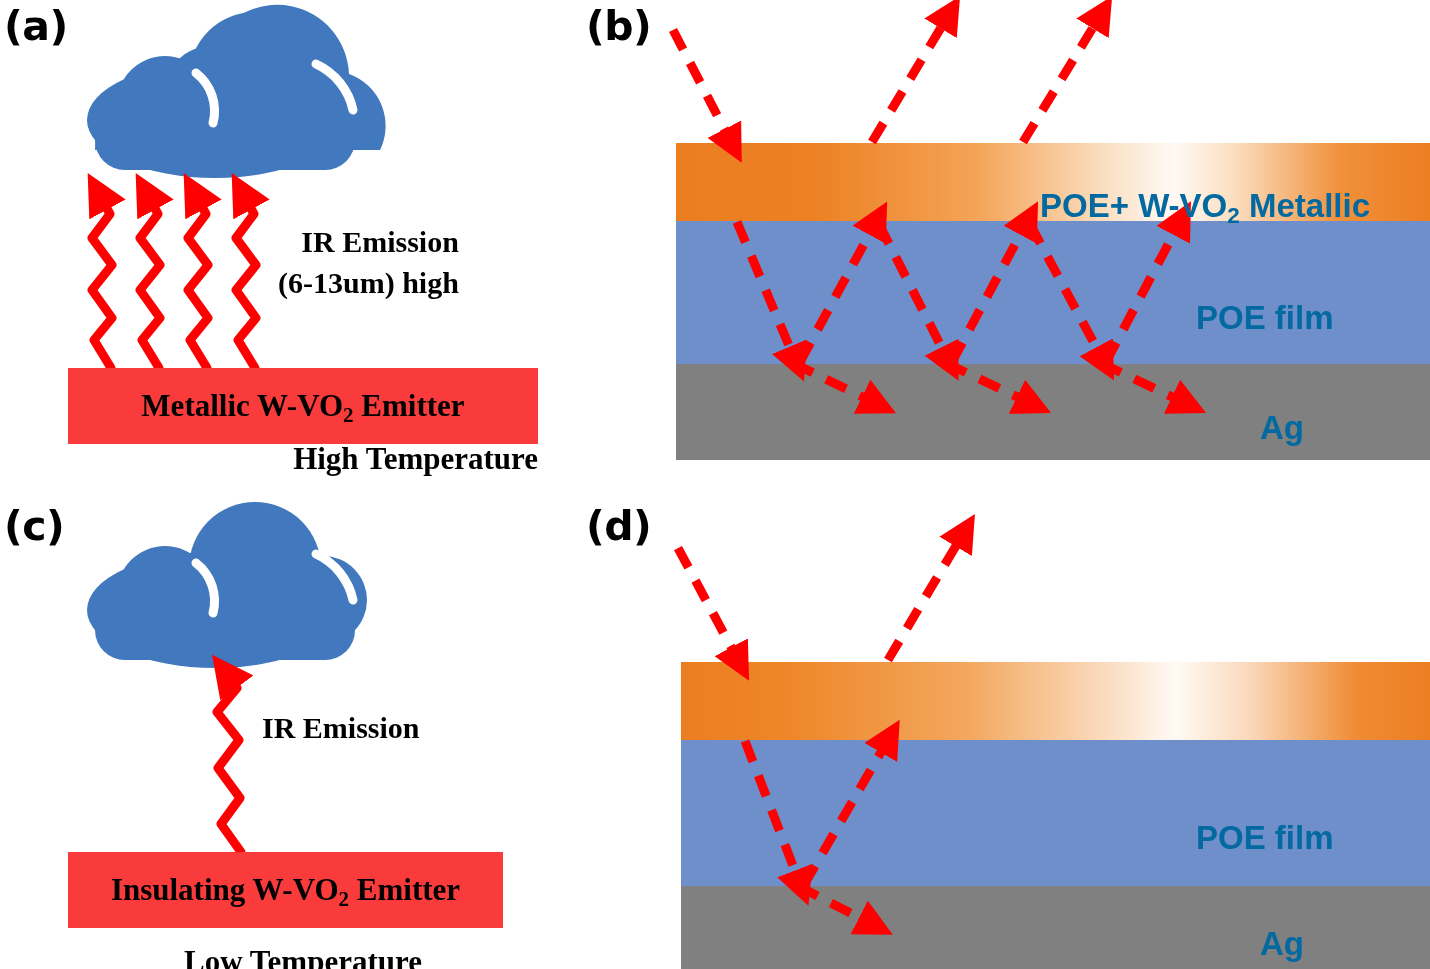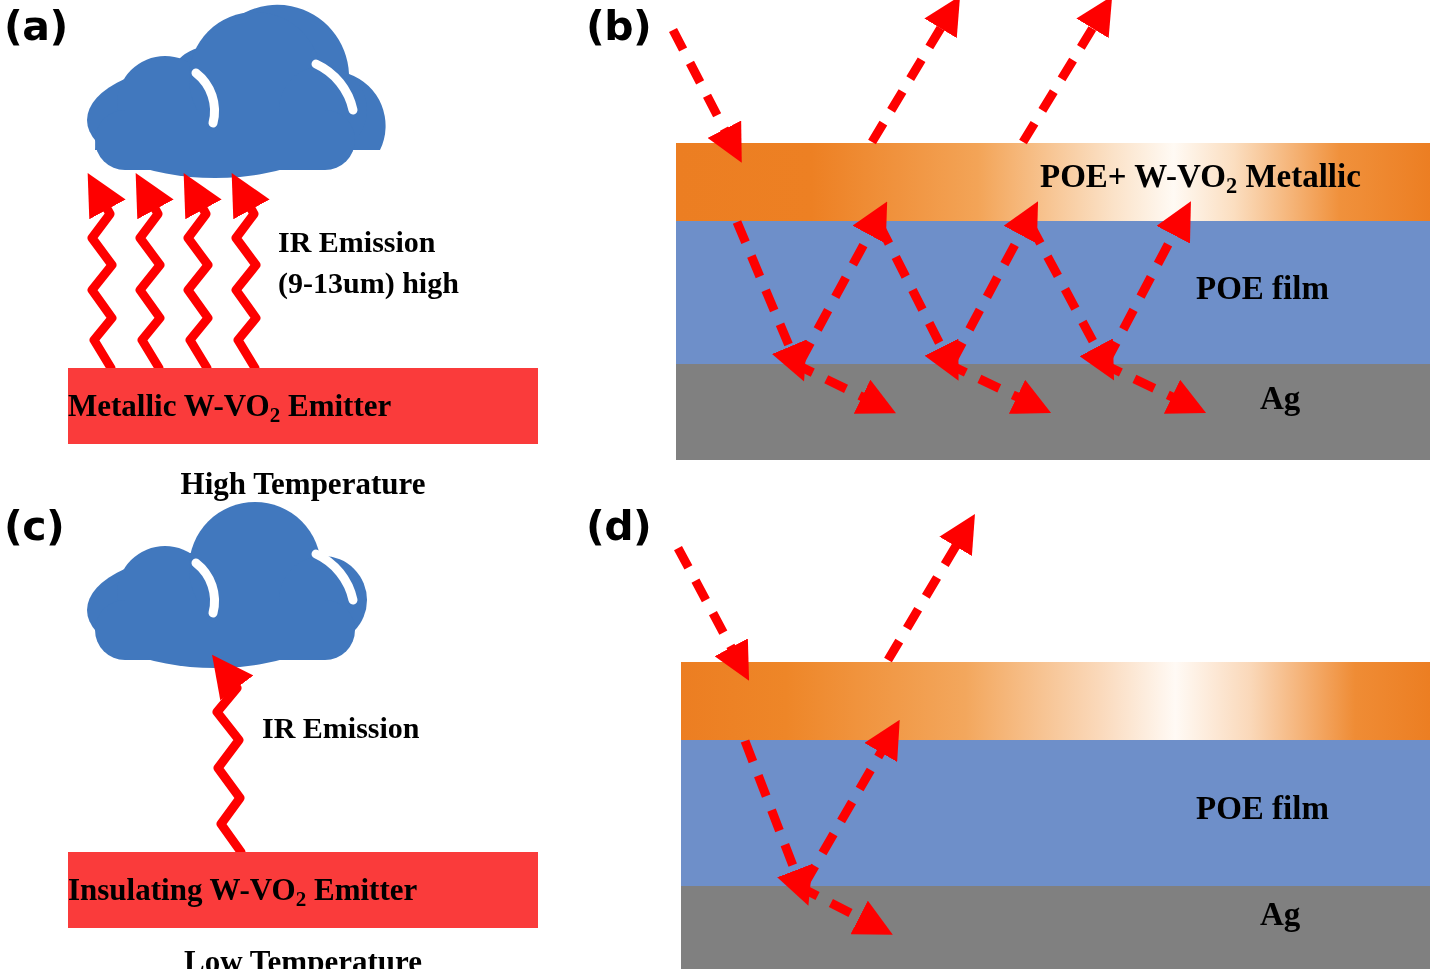--- a/index.html
+++ b/index.html
@@ -29,32 +29,34 @@
   .svg-layer {
     position: absolute;
     left: 0;
     top: 0;
     width: 1430px;
     height: 969px;
     pointer-events: none;
   }
   .stack-label {
     position: absolute;
-    font-family: Liberation Serif, serif;
-    font-weight: bold;
-    color: #000000;
+    font-family: Liberation Sans, sans-serif;
+    font-weight: bold;
+    color: #0369a1;
     white-space: nowrap;
     line-height: 1;
+    margin-top: 29px;
   }
   .emitter-bar {
     position: absolute;
     background: #fb3640;
     background: #fa3b3b;
     display: flex;
     align-items: center;
+    justify-content: center;
   }
   .emitter-bar .bar-text {
     font-family: "Liberation Serif", serif;
     font-weight: bold;
     font-size: 31px;
     color: #000000;
     white-space: nowrap;
   }
   .caption {
     position: absolute;
@@ -66,20 +68,21 @@
     white-space: nowrap;
   }
   .ir-text {
     position: absolute;
     font-family: "Liberation Serif", serif;
     font-weight: bold;
     font-size: 30px;
     color: #000000;
     line-height: 1.35;
     white-space: nowrap;
+    text-align: right;
   }
   sub {
     font-size: 0.68em;
     vertical-align: baseline;
     position: relative;
     top: 0.28em;
   }
 </style>
 </head>
 <body>
@@ -216,40 +219,40 @@
     </g>
   </svg>
 
   <div class="panel-label" style="left:4px; top:6px;">(a)</div>
   <div class="panel-label" style="left:586px; top:6px;">(b)</div>
   <div class="panel-label" style="left:4px; top:506px;">(c)</div>
   <div class="panel-label" style="left:586px; top:506px;">(d)</div>
 
   <div class="ir-text" style="left:278px; top:222px;">
     <span>IR Emission</span><br>
-    <span>(9-13um) high</span>
+    <span>(6-13um) high</span>
   </div>
 
   <div class="emitter-bar" style="left:68px; top:368px; width:470px; height:76px;">
     <span class="bar-text"><span>Metallic W-VO</span><sub>2</sub><span> Emitter</span></span>
   </div>
 
-  <div class="caption" style="left:68px; top:466px; width:470px;">High Temperature</div>
+  <div class="caption" style="left:68px; top:441px; width:470px;text-align:right;">High Temperature</div>
 
   <div class="stack-label" style="left:1040px; top:160px; font-size:33px;"><span>POE+ W-VO</span><sub>2</sub><span> Metallic</span></div>
 
   <div class="stack-label" style="left:1196px; top:272px; font-size:33px;">POE film</div>
 
   <div class="stack-label" style="left:1260px; top:382px; font-size:33px;">Ag</div>
 
   <div class="ir-text" style="left:262px; top:708px;">
     <span>IR Emission</span><br>
   </div>
 
-  <div class="emitter-bar" style="left:68px; top:852px; width:470px; height:76px;">
+  <div class="emitter-bar" style="left:68px; top:852px; width:435px; height:76px;">
     <span class="bar-text"><span>Insulating W-VO</span><sub>2</sub><span> Emitter</span></span>
   </div>
 
   <div class="caption" style="left:68px; top:944px; width:470px;">Low Temperature</div>
 
 
   <div class="stack-label" style="left:1196px; top:792px; font-size:33px;">POE film</div>
 
   <div class="stack-label" style="left:1260px; top:898px; font-size:33px;">Ag</div>
 

